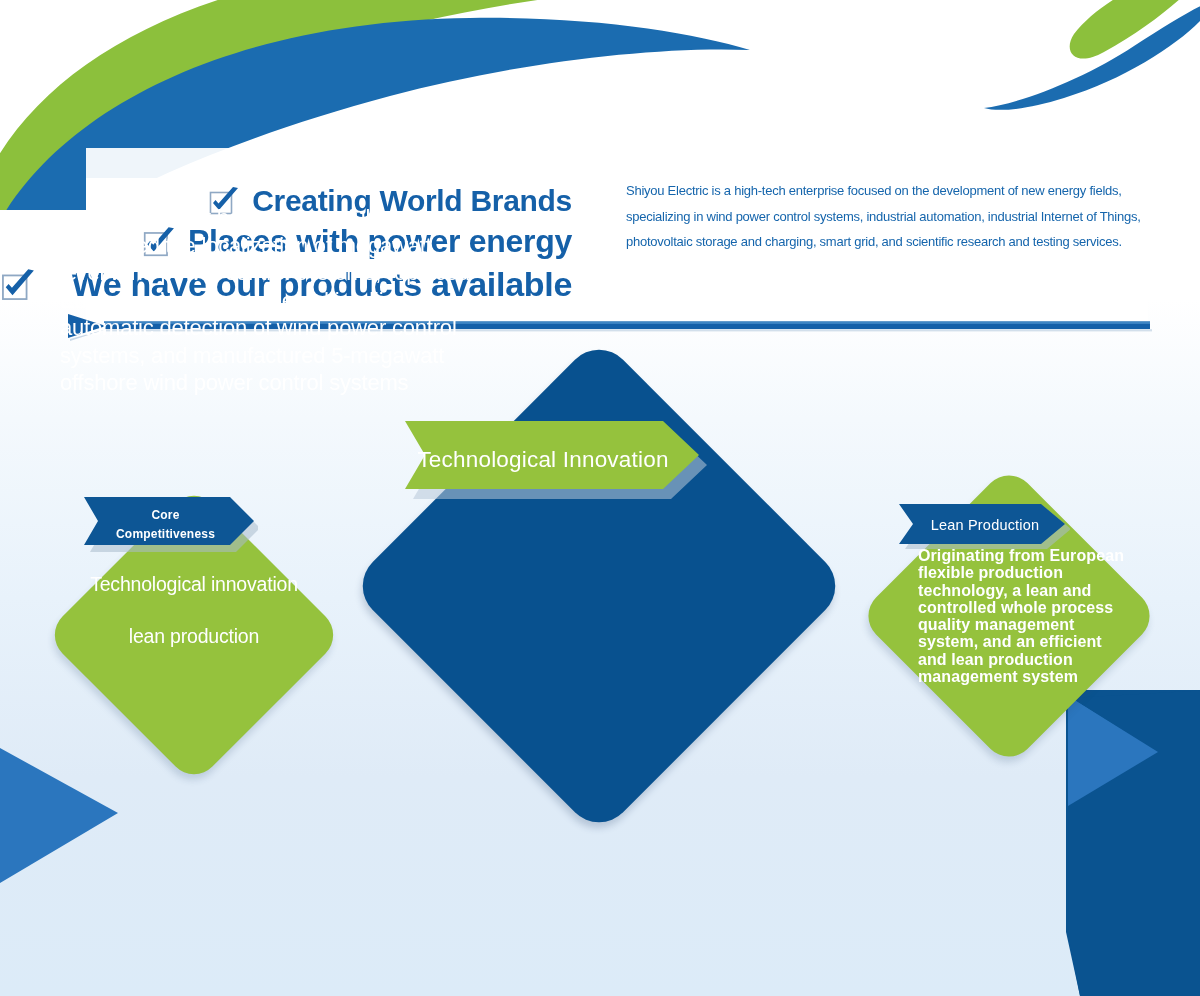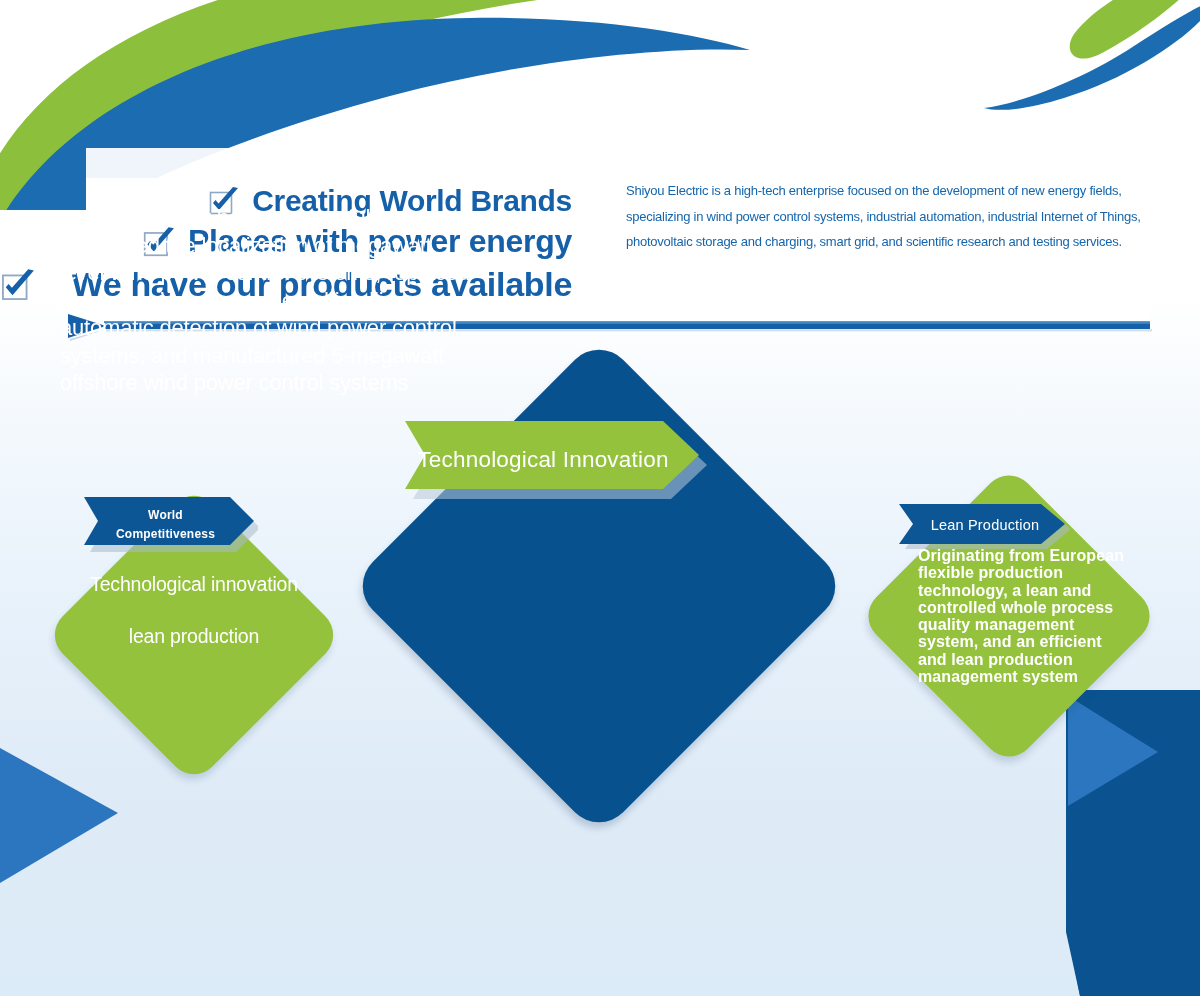--- a/index.html
+++ b/index.html
@@ -310,21 +310,21 @@
 
   <div id="left-diamond">
     <div class="dia"></div>
   </div>
 
   <svg id="left-ribbon" viewBox="0 0 175 56">
     <path d="M4,52 L150,52 L174,28 L150,4 L4,4 L18,28 Z" fill="#aabccc" opacity="0.55" transform="translate(3,4)"></path>
     <path d="M1,49 L147,49 L171,25 L147,1 L1,1 L15,25 Z" fill="#0D5695"></path>
   </svg>
   <div id="left-ribbon-label">
-    <span>World</span>
+    <span>Core</span>
     <span>Competitiveness</span>
   </div>
 
   <div id="left-text">
     <div>Technological innovation</div>
     <div>lean production</div>
   </div>
 
   <div id="right-diamond">
     <div class="dia"></div>

